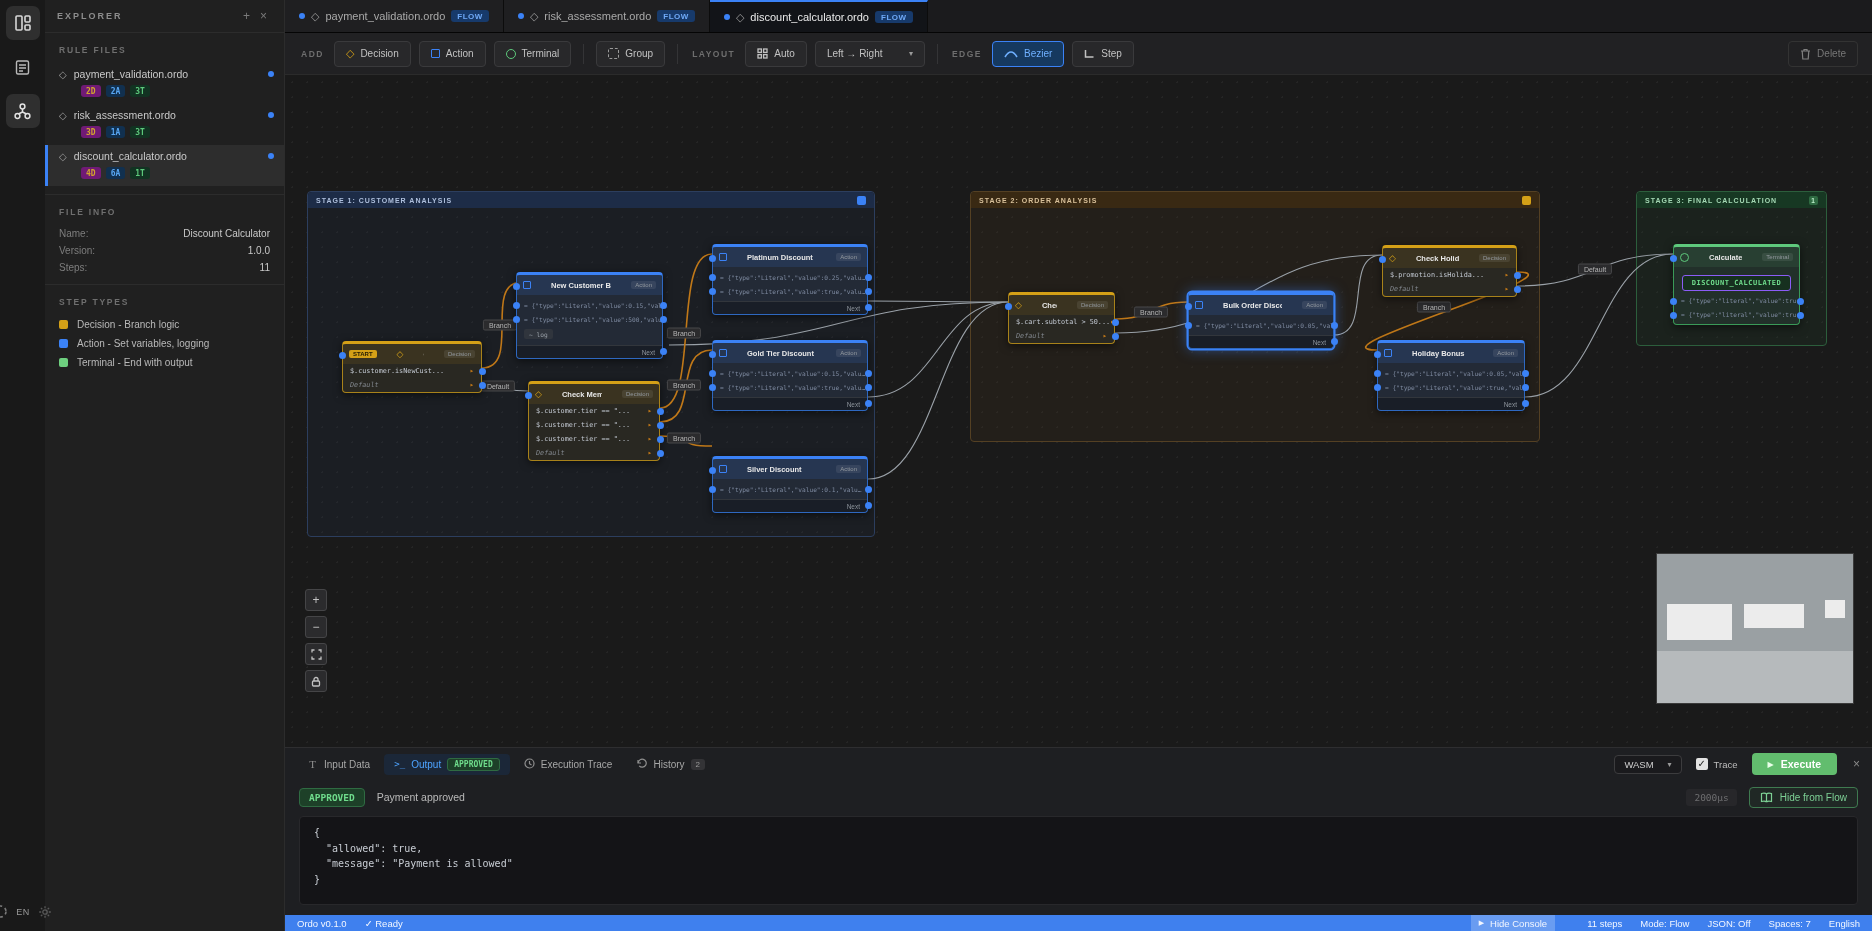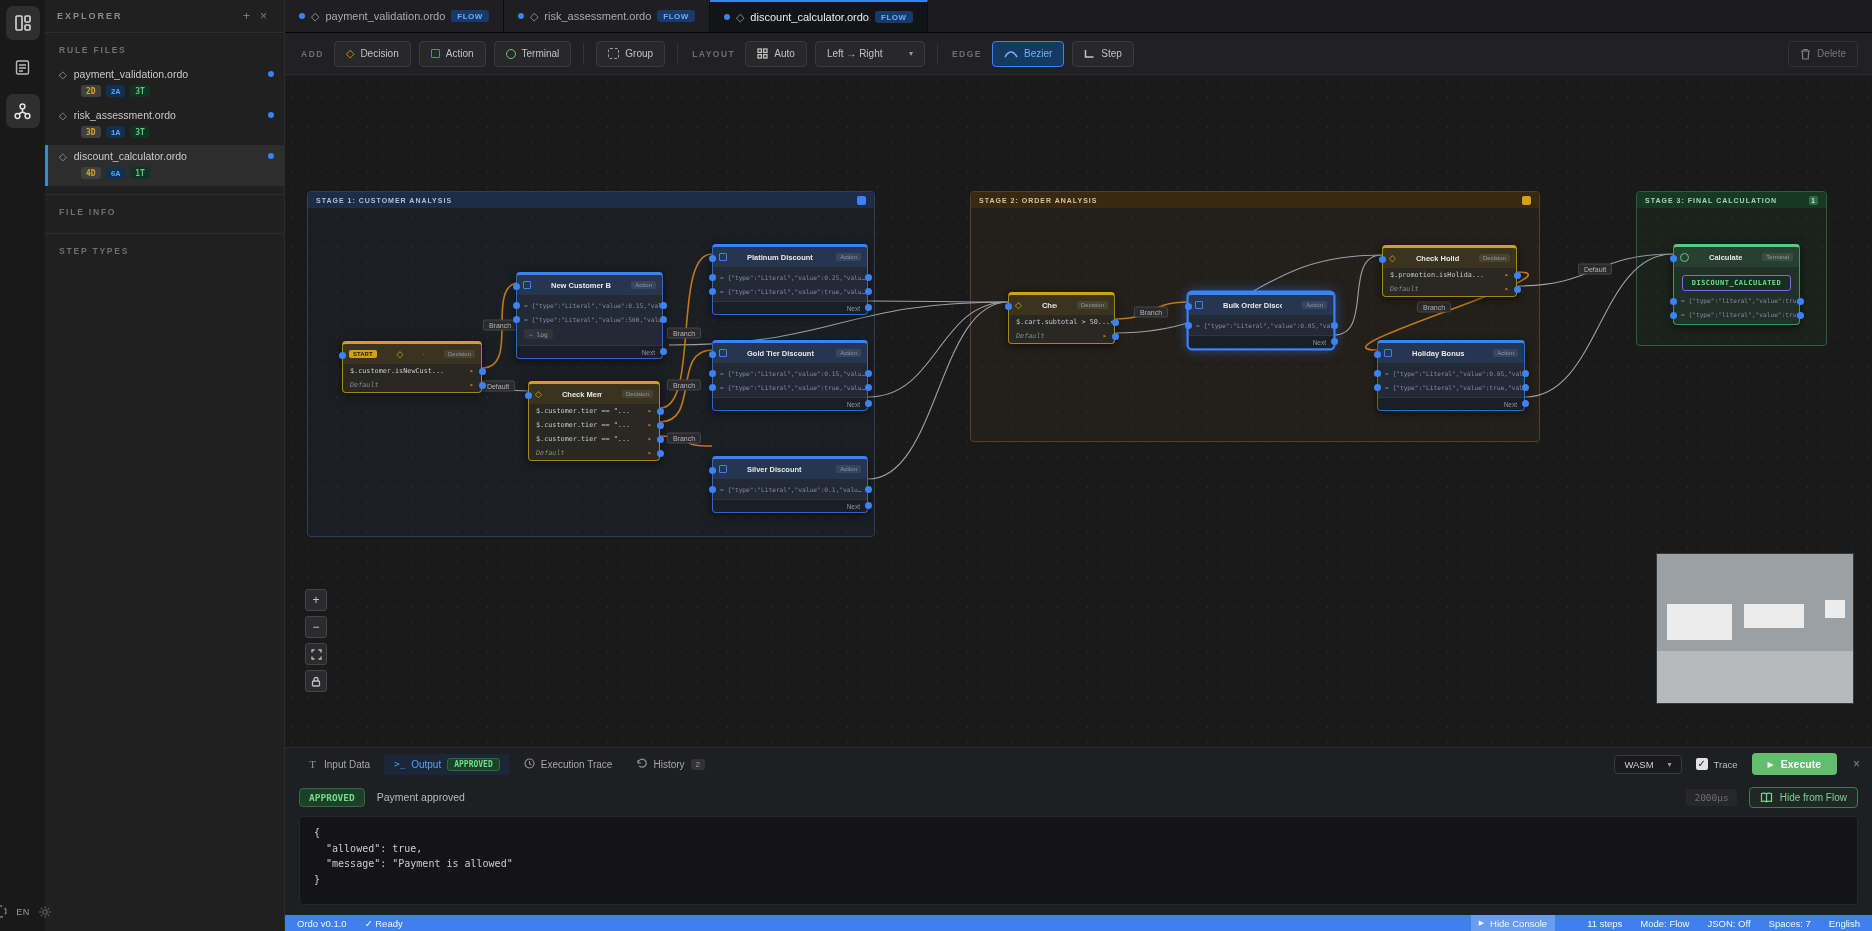--- a/index.html
+++ b/index.html
@@ -29,22 +29,22 @@
   .sb-sec-label { font-size:8.5px; letter-spacing:1.8px; color:#6f6f6f; font-weight:bold; padding:2px 14px 8px; }
   .file-item { padding:5px 10px 7px 14px; position:relative; }
   .file-item.selected { background:#2d2d2d; border-left:3px solid #3b82f6; padding-left:11px; }
   .file-row1 { display:flex; align-items:center; gap:7px; }
   .file-dia { color:#9a9a9a; font-size:10px; }
   .file-name { color:#c9c9c9; font-size:10.5px; flex:1; }
   .file-dot { width:6px; height:6px; border-radius:50%; background:#3b82f6; }
   .file-badges { display:flex; gap:5px; margin:5px 0 0 22px; }
   .fbadge { font-size:8px; font-weight:bold; padding:1.5px 5px; border-radius:3px;
     font-family:"DejaVu Sans Mono",monospace; }
-  .fbadge.decision { background:#404040; color:#d2a62e; }
-  .fbadge.action   { background:#11304f; color:#58a6f2;font-family:Liberation Mono, monospace; }
+  .fbadge.decision { background:#701a75; color:#d2a62e; }
+  .fbadge.action   { background:#11304f; color:#58a6f2; }
   .fbadge.terminal { background:#123322; color:#5ec97c; }
   .info-row { display:flex; padding:3px 14px; }
   .info-label { color:#7d7d7d; flex:1; }
   .info-value { color:#c9c9c9; text-align:right; }
   .st-row { display:flex; align-items:center; gap:9px; padding:4px 14px; color:#b9b9b9; font-size:10px; }
   .st-sq { width:9px; height:9px; border-radius:2px; }
 
   
   #main { position:absolute; left:285px; top:0; width:1587px; height:931px;
     display:flex; flex-direction:column; }
@@ -280,23 +280,51 @@
             <div class="file-badges">
               <span class="fbadge decision">4D</span>
               <span class="fbadge action">6A</span>
               <span class="fbadge terminal">1T</span>
             </div>
           </div>
         </div>
     </div>
     <div class="sb-section">
       <div class="sb-sec-label">FILE INFO</div>
+      <div id="file-info">
+          <div class="info-row">
+            <span class="info-label">Name:</span>
+            <span class="info-value">Discount Calculator</span>
+          </div>
+          <div class="info-row">
+            <span class="info-label">Version:</span>
+            <span class="info-value">1.0.0</span>
+          </div>
+          <div class="info-row">
+            <span class="info-label">Steps:</span>
+            <span class="info-value">11</span>
+          </div>
+        </div>
     </div>
     <div class="sb-section" style="border-bottom:none">
       <div class="sb-sec-label">STEP TYPES</div>
+      <div id="step-types">
+          <div class="st-row">
+            <span class="st-sq" style="background: rgb(212, 160, 23);"></span>
+            <span>Decision - Branch logic</span>
+          </div>
+          <div class="st-row">
+            <span class="st-sq" style="background: rgb(59, 130, 246);"></span>
+            <span>Action - Set variables, logging</span>
+          </div>
+          <div class="st-row">
+            <span class="st-sq" style="background: rgb(110, 207, 127);"></span>
+            <span>Terminal - End with output</span>
+          </div>
+        </div>
     </div>
   </div>
 
   <div id="main">
 
     <div id="tabbar">
         <div class="tab">
           <span class="tab-dot"></span>
           <span class="tab-dia">◇</span>
           <span>payment_validation.ordo</span>

